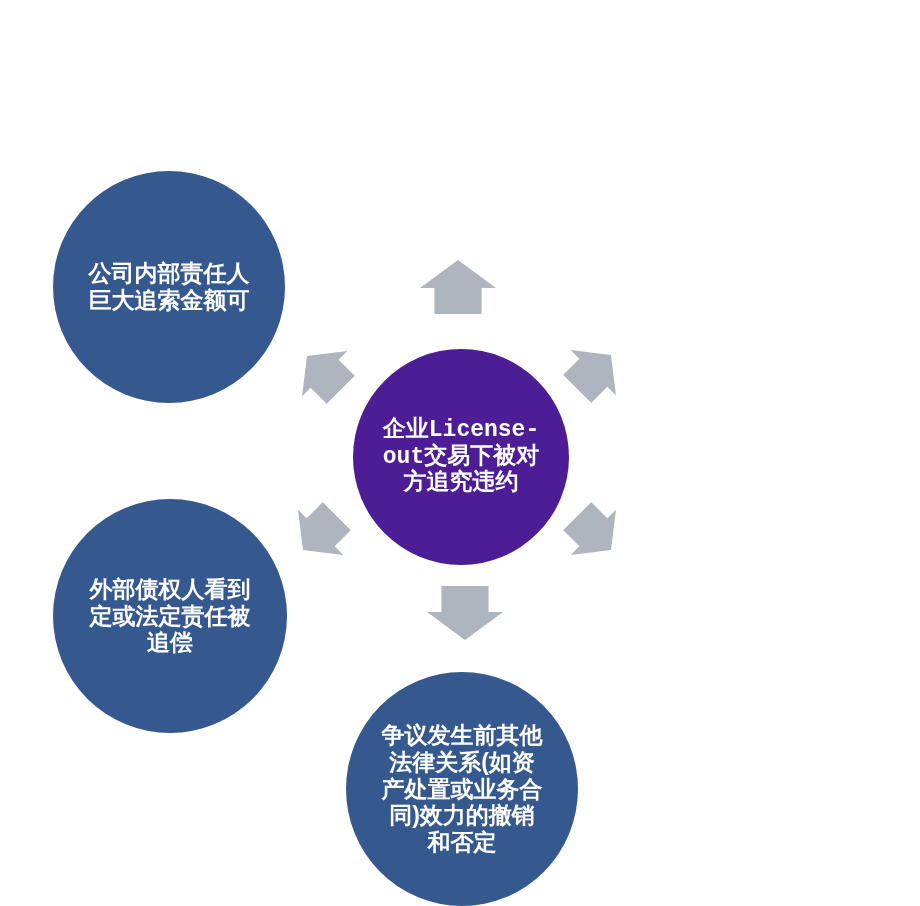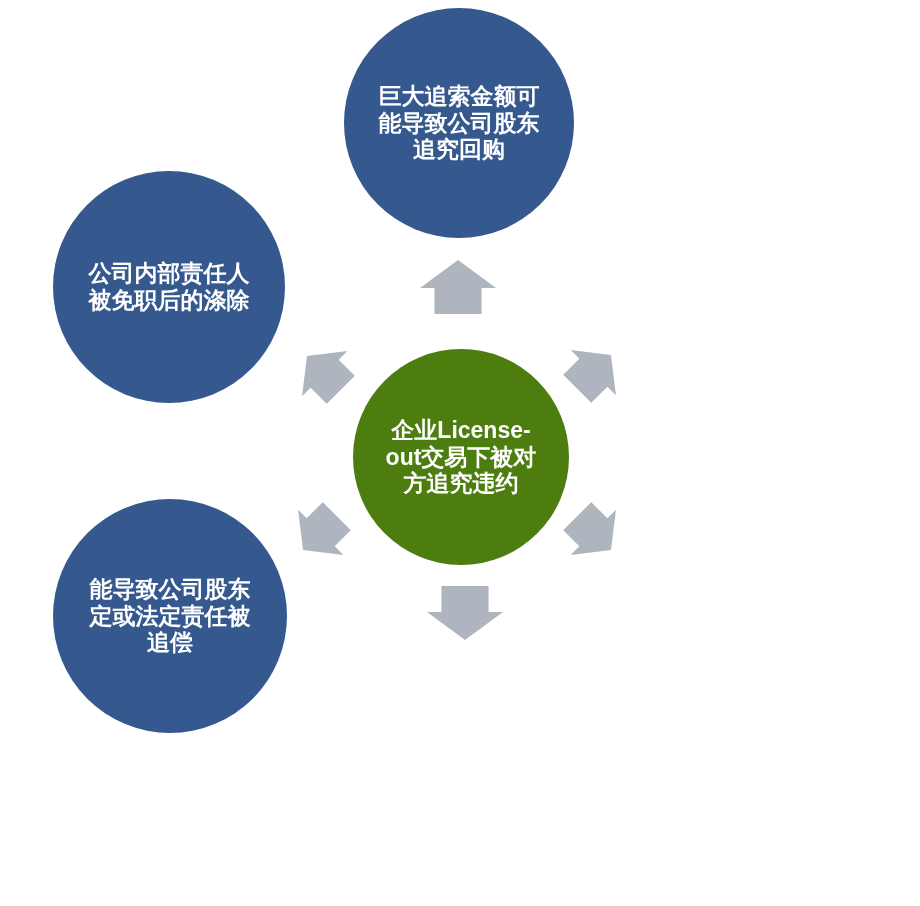--- a/index.html
+++ b/index.html
@@ -27,21 +27,21 @@
     color: #ffffff;
     font-weight: bold;
     white-space: pre-line;
     line-height: 1.17;
     letter-spacing: 0px;
     text-align: center;
   }
   
   .blue { background: #35598F; }
   
-  .green { background: #4d7c0f; }
+  .green { background: #4c1d95; font-family: Liberation Mono, monospace; }
 
   .node-top          { left: 344px; top:   8px; width: 230px; height: 230px; }
   .node-top-left     { left:  53px; top: 171px; width: 232px; height: 232px; }
   .node-top-right    { left: 631px; top: 171px; width: 236px; height: 236px; }
   .node-center       { left: 353px; top: 349px; width: 216px; height: 216px; }
   .node-bottom-left  { left:  53px; top: 499px; width: 234px; height: 234px; }
   .node-bottom-right { left: 632px; top: 500px; width: 236px; height: 236px; }
   .node-bottom       { left: 346px; top: 672px; width: 232px; height: 234px; }
 
   .node-top .node-text,
@@ -76,33 +76,35 @@
   <div class="arrow arrow-lower-left"></div>
   <div class="arrow arrow-lower-right"></div>
   <div class="arrow arrow-down"></div>
 
   <div class="node green node-center">
     <div class="node-text">企业License-
 out交易下被对
 方追究违约</div>
   </div>
 
-  <div class="node blue node-top">
-    <div class="node-text">巨大追索金额可
-能导致公司股东
-追究回购</div>
-  </div>
 
   <div class="node blue node-top-left">
     <div class="node-text">公司内部责任人
-被免职后的涤除</div>
+巨大追索金额可</div>
   </div>
 
 
   <div class="node blue node-bottom-left">
-    <div class="node-text">能导致公司股东
+    <div class="node-text">外部债权人看到
 定或法定责任被
 追偿</div>
   </div>
 
 
+  <div class="node blue node-bottom">
+    <div class="node-text">争议发生前其他
+法律关系(如资
+产处置或业务合
+同)效力的撤销
+和否定</div>
+  </div>
 
 </div>
 
 </body></html>

